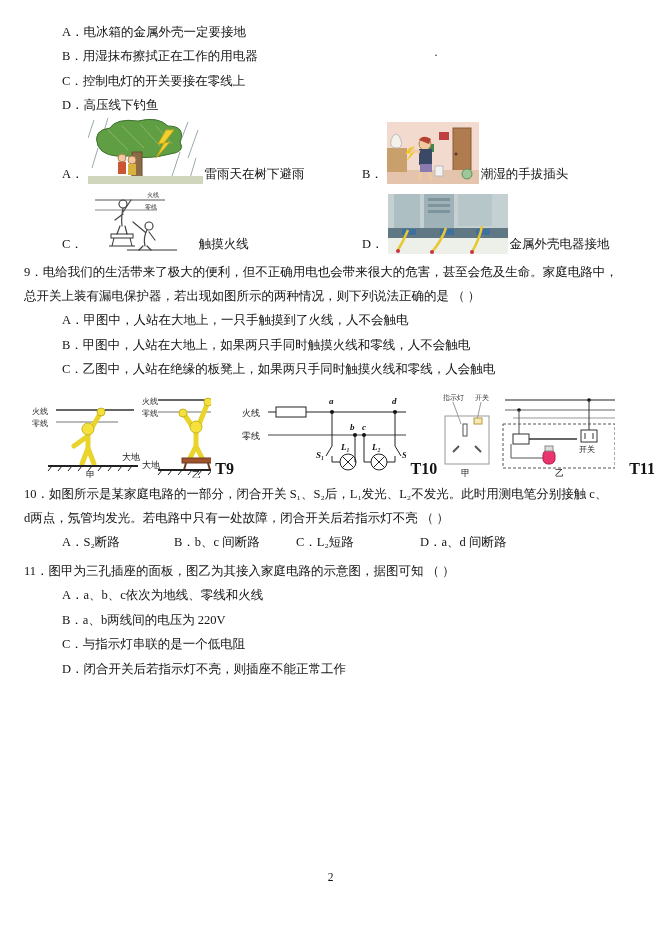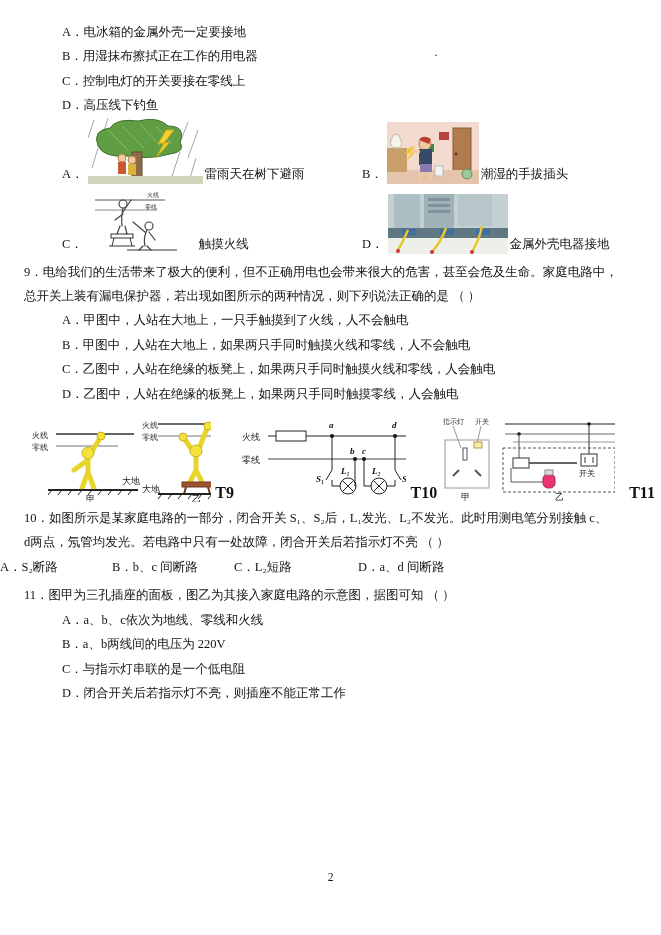--- a/index.html
+++ b/index.html
@@ -14,21 +14,21 @@
   .stem8{margin-left:33px;}
   .opt{margin-left:62px;}
   .imggrid-row{display:flex;align-items:flex-end;margin-left:62px;}
   .imgcell{display:flex;align-items:flex-end;}
   .imgcell .lab{margin-right:4px;line-height:20px;}
   .imgcell .cap{margin-left:2px;line-height:20px;}
   .cellA{width:300px;}
   .figrow{display:flex;align-items:flex-end;margin-left:30px;margin-top:4px;height:92px;}
   .figtag{font-family:"Liberation Serif",serif;font-weight:bold;font-size:16px;
           line-height:14px;margin:0 6px 2px 4px;}
-  .q10opts{display:flex;font-family:Liberation Serif, serif;}
+  .q10opts{display:flex;margin-left:62px;font-family:Liberation Serif, serif;}
   .q10opts span{display:inline-block;}
   .pagenum{position:absolute;left:0;right:0;bottom:52px;text-align:center;font-size:11.5px;}
   .straydot{position:absolute;left:434px;top:48px;font-size:12px;}
   svg text{font-family:"Liberation Sans","DejaVu Sans",sans-serif;}
   .svglab{font-size:8px;fill:#333;}
   .svgvar{font-family:"Liberation Serif",serif;font-style:italic;font-weight:bold;font-size:9px;fill:#111;}
   .svgcjk{font-size:9px;fill:#222;}
 </style>
 </head>
 <body>
@@ -159,21 +159,20 @@
       <span class="cap">金属外壳电器接地</span>
     </div>
   </div>
 
   <div style="margin-top:6px;">
     <div class="tline stem">9．电给我们的生活带来了极大的便利，但不正确用电也会带来很大的危害，甚至会危及生命。家庭电路中，</div>
     <div class="tline stem">总开关上装有漏电保护器，若出现如图所示的两种情况，则下列说法正确的是 （      ）</div>
     <div class="tline opt">A．甲图中，人站在大地上，一只手触摸到了火线，人不会触电</div>
     <div class="tline opt">B．甲图中，人站在大地上，如果两只手同时触摸火线和零线，人不会触电</div>
     <div class="tline opt">C．乙图中，人站在绝缘的板凳上，如果两只手同时触摸火线和零线，人会触电</div>
-    <div class="tline opt">D．乙图中，人站在绝缘的板凳上，如果两只手同时触摸零线，人会触电</div>
   </div>
 
   <div class="figrow">
 
     <svg width="196" height="88">
 
       <line x1="26" y1="20" x2="104" y2="20" stroke="#333" stroke-width="1.5"></line>
       <line x1="26" y1="32" x2="88" y2="32" stroke="#777" stroke-width="1.2"></line>
       <text x="2" y="24" class="svgcjk" style="font-size:8px;">火线</text>
       <text x="2" y="36" class="svgcjk" style="font-size:8px;">零线</text>

